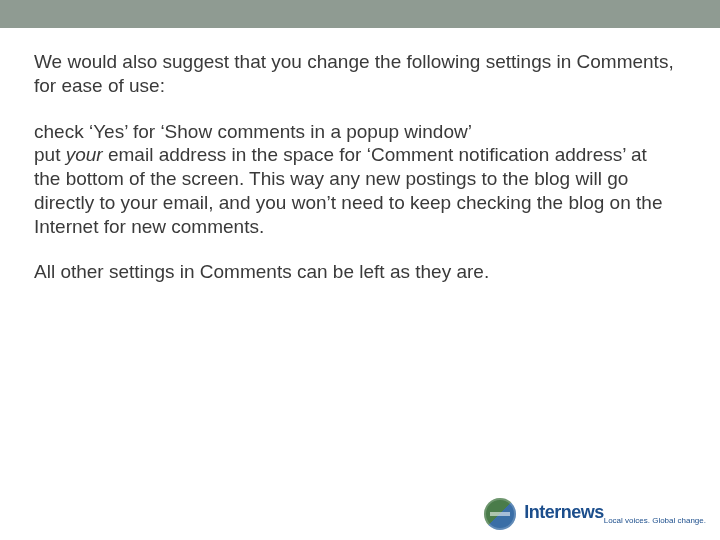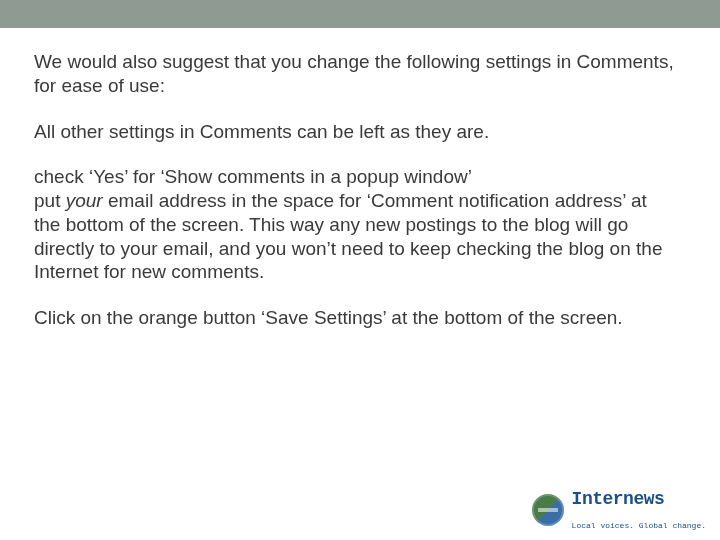--- a/index.html
+++ b/index.html
@@ -49,23 +49,22 @@
     content: "";
     position: absolute;
     left: 6px;
     top: 14px;
     width: 20px;
     height: 4px;
     background: rgba(255,255,255,0.55);
   }
   .logo-text {
     display: flex;
-    flex-direction: column;
+    flex-direction: row;
     line-height: 1;
-    font-family: Liberation Mono, monospace;
   }
   .logo-name {
     font-size: 18px;
     font-weight: bold;
     color: #1c4e8c;
     letter-spacing: -0.5px;
   }
   .logo-tag {
     font-size: 8px;
     color: #1c4e8c;
@@ -74,28 +73,27 @@
 </style>
 </head>
 <body>
 
 <div class="top-bar"></div>
 
 <div class="content">
 
   <p class="para">We would also suggest that you change the following settings in Comments, for ease of use:</p>
 
-  <p class="para">All other settings in Comments can be left as they are.</p>
-
   <p class="para">
     <span>check ‘Yes’ for ‘Show comments in a popup window’</span><br>
     <span>put </span><span class="emph">your</span><span> email address in the space for ‘Comment notification address’ at the bottom of the screen. This way any new postings to the blog will go directly to your email, and you won’t need to keep checking the blog on the Internet for new comments.</span>
   </p>
 
-  <p class="para">Click on the orange button ‘Save Settings’ at the bottom of the screen.</p>
+  <p class="para">All other settings in Comments can be left as they are.</p>
+
 
 </div>
 
 <div class="footer">
   <div class="logo-mark"></div>
   <div class="logo-text">
     <span class="logo-name">Internews</span>
     <span class="logo-tag">Local voices. Global change.</span>
   </div>
 </div>

